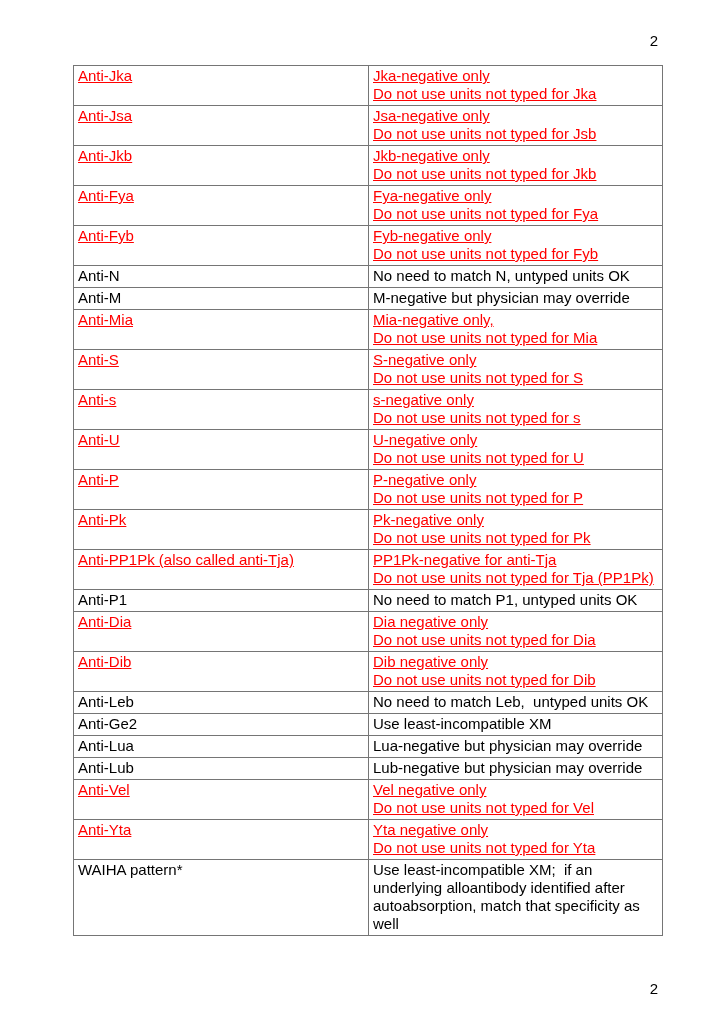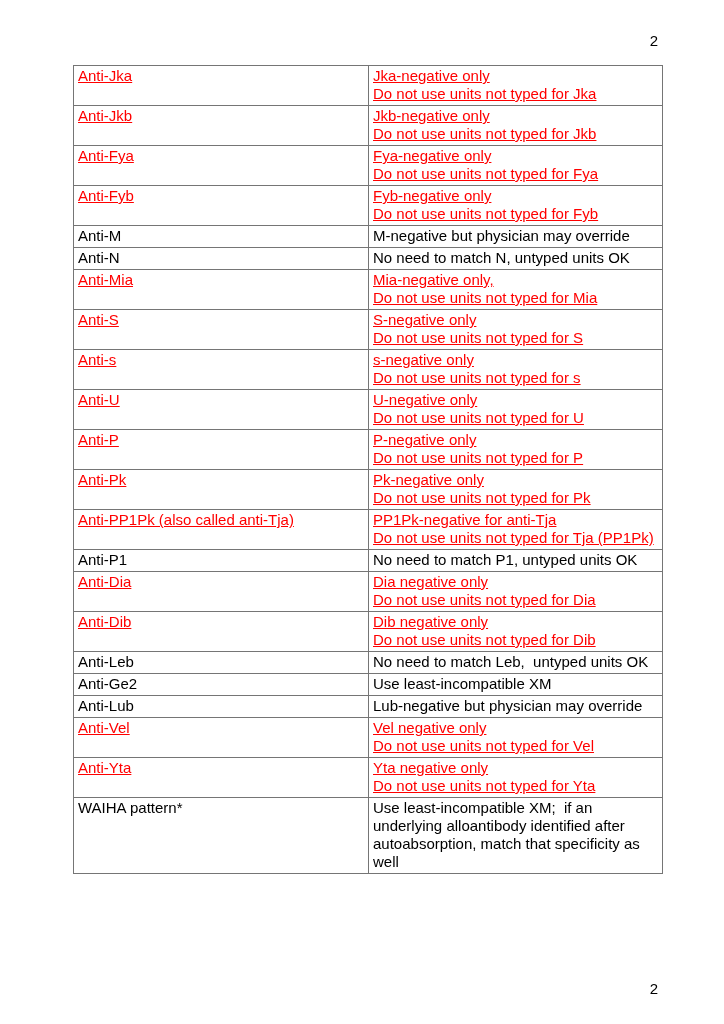--- a/index.html
+++ b/index.html
@@ -60,41 +60,46 @@
     <col style="width:295px">
     <col style="width:294px">
   </colgroup>
   <tbody>
     <tr class="alert">
       <td>Anti-Jka</td>
       <td>Jka-negative only
 Do not use units not typed for Jka</td>
     </tr>
     <tr class="alert">
+      <td>Anti-Jsa</td>
+      <td>Jsa-negative only
+Do not use units not typed for Jsb</td>
+    </tr>
+    <tr class="alert">
       <td>Anti-Jkb</td>
       <td>Jkb-negative only
 Do not use units not typed for Jkb</td>
     </tr>
     <tr class="alert">
       <td>Anti-Fya</td>
       <td>Fya-negative only
 Do not use units not typed for Fya</td>
     </tr>
     <tr class="alert">
       <td>Anti-Fyb</td>
       <td>Fyb-negative only
 Do not use units not typed for Fyb</td>
     </tr>
     <tr>
+      <td>Anti-N</td>
+      <td>No need to match N, untyped units OK</td>
+    </tr>
+    <tr>
       <td>Anti-M</td>
       <td>M-negative but physician may override</td>
-    </tr>
-    <tr>
-      <td>Anti-N</td>
-      <td>No need to match N, untyped units OK</td>
     </tr>
     <tr class="alert">
       <td>Anti-Mia</td>
       <td>Mia-negative only,
 Do not use units not typed for Mia</td>
     </tr>
     <tr class="alert">
       <td>Anti-S</td>
       <td>S-negative only
 Do not use units not typed for S</td>
@@ -140,20 +145,24 @@
     </tr>
     <tr>
       <td>Anti-Leb</td>
       <td>No need to match Leb,  untyped units OK</td>
     </tr>
     <tr>
       <td>Anti-Ge2</td>
       <td>Use least-incompatible XM</td>
     </tr>
     <tr>
+      <td>Anti-Lua</td>
+      <td>Lua-negative but physician may override</td>
+    </tr>
+    <tr>
       <td>Anti-Lub</td>
       <td>Lub-negative but physician may override</td>
     </tr>
     <tr class="alert">
       <td>Anti-Vel</td>
       <td>Vel negative only
 Do not use units not typed for Vel</td>
     </tr>
     <tr class="alert">
       <td>Anti-Yta</td>

